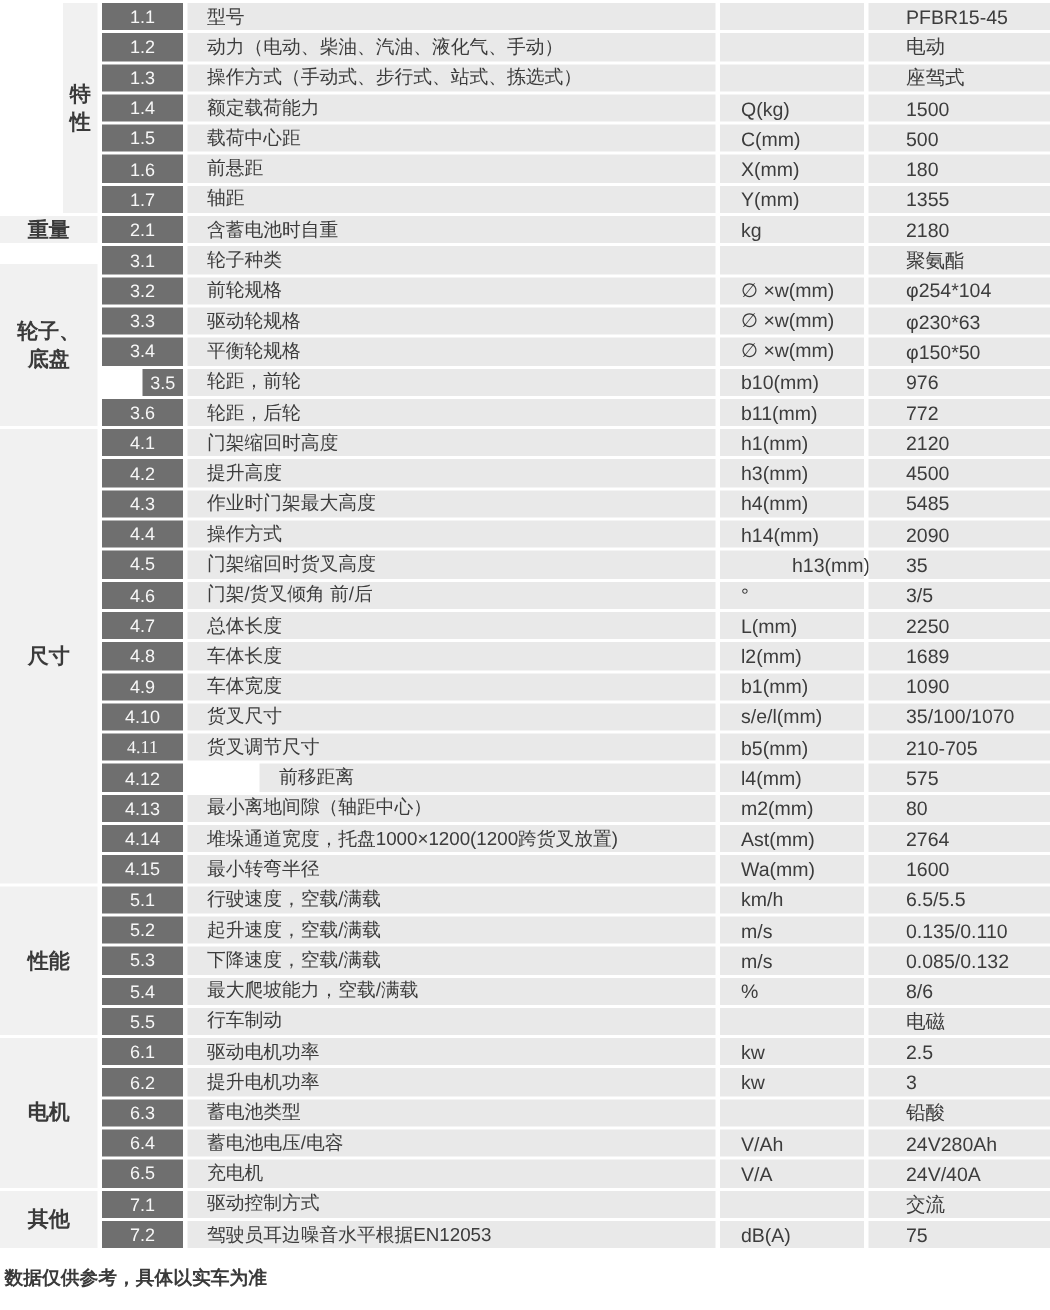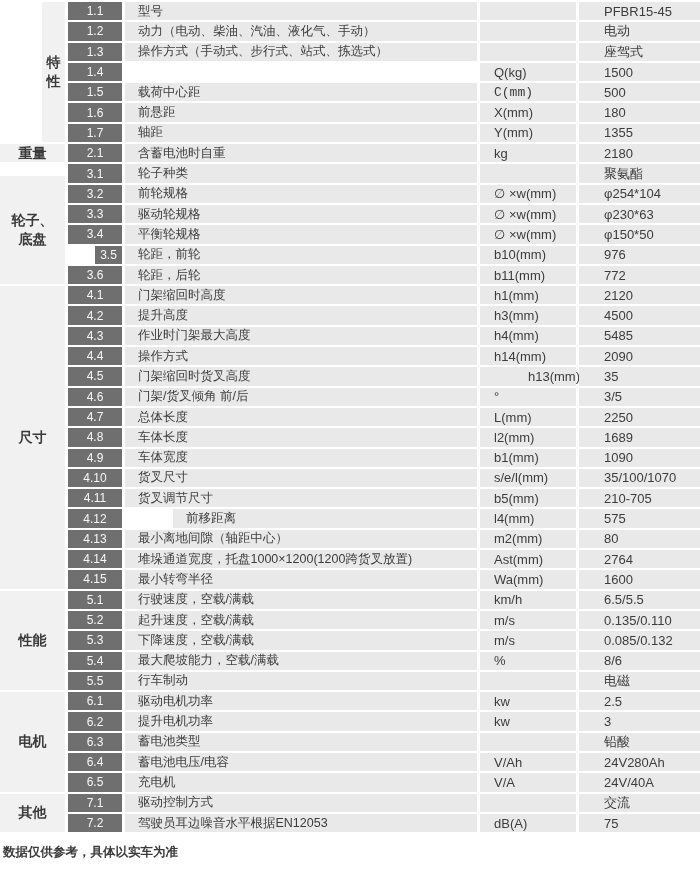--- a/index.html
+++ b/index.html
@@ -87,25 +87,26 @@
     <div class="value-cell" style="grid-area: 1 / 5;">PFBR15-45</div>
     <div class="num-cell" style="grid-area: 2 / 2;">1.2</div>
     <div class="desc-cell" style="grid-area: 2 / 3;">动力（电动、柴油、汽油、液化气、手动）</div>
     <div class="unit-cell" style="grid-area: 2 / 4;"></div>
     <div class="value-cell" style="grid-area: 2 / 5;">电动</div>
     <div class="num-cell" style="grid-area: 3 / 2;">1.3</div>
     <div class="desc-cell" style="grid-area: 3 / 3;">操作方式（手动式、步行式、站式、拣选式）</div>
     <div class="unit-cell" style="grid-area: 3 / 4;"></div>
     <div class="value-cell" style="grid-area: 3 / 5;">座驾式</div>
     <div class="num-cell" style="grid-area: 4 / 2;">1.4</div>
+    <div class="desc-cell" style="grid-area: 4 / 3;">额定载荷能力</div>
     <div class="unit-cell" style="grid-area: 4 / 4;">Q(kg)</div>
     <div class="value-cell" style="grid-area: 4 / 5;">1500</div>
     <div class="num-cell" style="grid-area: 5 / 2;">1.5</div>
     <div class="desc-cell" style="grid-area: 5 / 3;">载荷中心距</div>
-    <div class="unit-cell" style="grid-area: 5 / 4; font-family: Liberation Mono, monospace;">C(mm)</div>
+    <div class="unit-cell" style="grid-area: 5 / 4;">C(mm)</div>
     <div class="value-cell" style="grid-area: 5 / 5;">500</div>
     <div class="num-cell" style="grid-area: 6 / 2;">1.6</div>
     <div class="desc-cell" style="grid-area: 6 / 3;">前悬距</div>
     <div class="unit-cell" style="grid-area: 6 / 4;">X(mm)</div>
     <div class="value-cell" style="grid-area: 6 / 5;">180</div>
     <div class="num-cell" style="grid-area: 7 / 2;">1.7</div>
     <div class="desc-cell" style="grid-area: 7 / 3;">轴距</div>
     <div class="unit-cell" style="grid-area: 7 / 4;">Y(mm)</div>
     <div class="value-cell" style="grid-area: 7 / 5;">1355</div>
     <div class="cat-cell" style="grid-area: 8 / 1 / span 1;">重量</div>
@@ -172,21 +173,21 @@
     <div class="unit-cell" style="grid-area: 22 / 4;">l2(mm)</div>
     <div class="value-cell" style="grid-area: 22 / 5;">1689</div>
     <div class="num-cell" style="grid-area: 23 / 2;">4.9</div>
     <div class="desc-cell" style="grid-area: 23 / 3;">车体宽度</div>
     <div class="unit-cell" style="grid-area: 23 / 4;">b1(mm)</div>
     <div class="value-cell" style="grid-area: 23 / 5;">1090</div>
     <div class="num-cell" style="grid-area: 24 / 2;">4.10</div>
     <div class="desc-cell" style="grid-area: 24 / 3;">货叉尺寸</div>
     <div class="unit-cell" style="grid-area: 24 / 4;">s/e/l(mm)</div>
     <div class="value-cell" style="grid-area: 24 / 5;">35/100/1070</div>
-    <div class="num-cell" style="grid-area: 25 / 2;">4.11</div>
+    <div class="num-cell" style="grid-area: 25 / 2; font-family: Liberation Serif, serif;">4.11</div>
     <div class="desc-cell" style="grid-area: 25 / 3;">货叉调节尺寸</div>
     <div class="unit-cell" style="grid-area: 25 / 4;">b5(mm)</div>
     <div class="value-cell" style="grid-area: 25 / 5;">210-705</div>
     <div class="num-cell" style="grid-area: 26 / 2;">4.12</div>
     <div class="desc-cell" style="grid-area: 26 / 3; margin-left: 48px;">前移距离</div>
     <div class="unit-cell" style="grid-area: 26 / 4;">l4(mm)</div>
     <div class="value-cell" style="grid-area: 26 / 5;">575</div>
     <div class="num-cell" style="grid-area: 27 / 2;">4.13</div>
     <div class="desc-cell" style="grid-area: 27 / 3;">最小离地间隙（轴距中心）</div>
     <div class="unit-cell" style="grid-area: 27 / 4;">m2(mm)</div>

